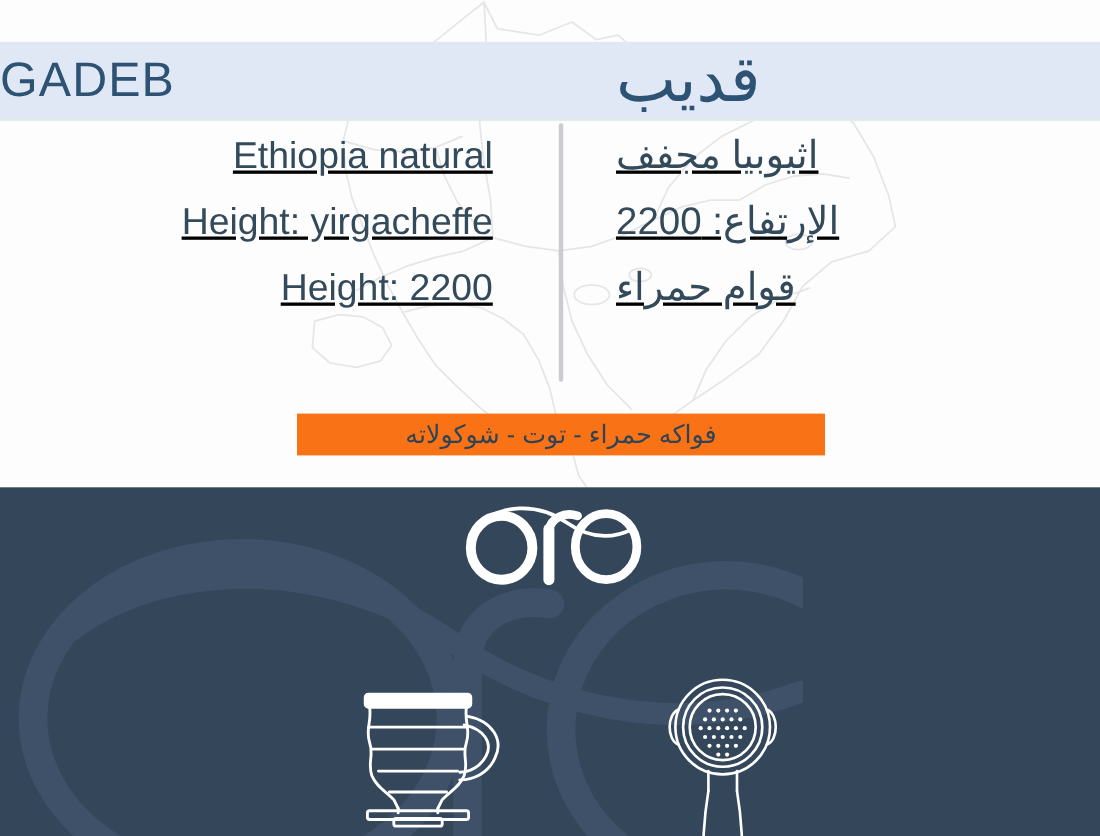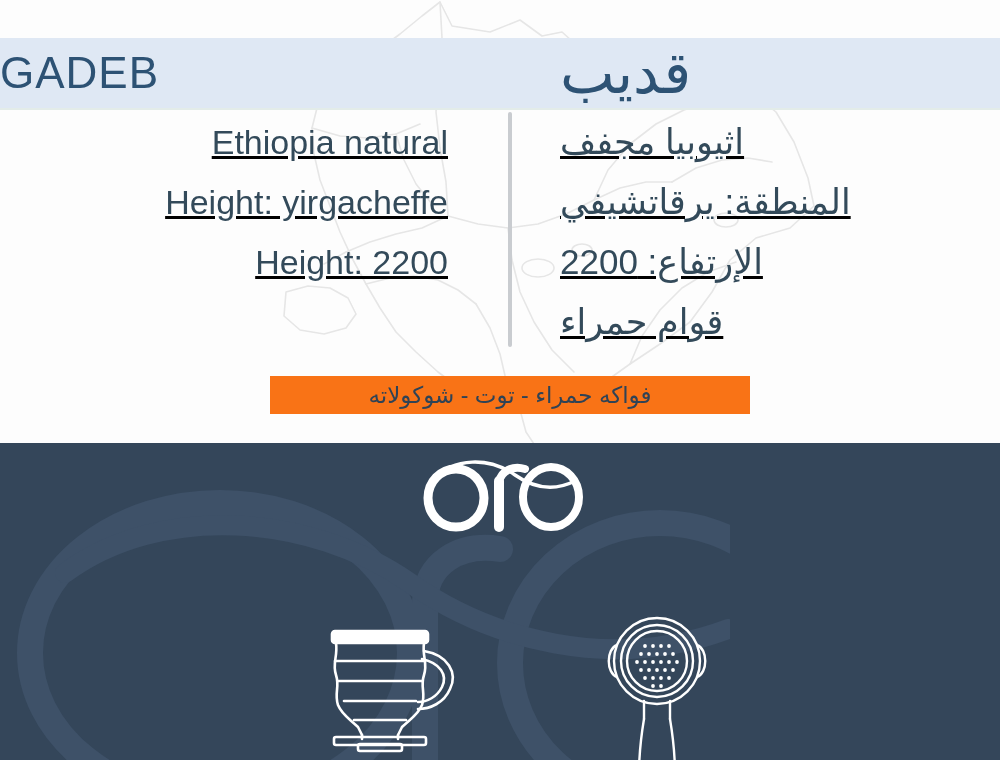--- a/index.html
+++ b/index.html
@@ -253,21 +253,20 @@
     <div class="col-divider"></div>
 
     <div class="detail-cols">
       <div class="col col-en">
         <div class="detail-line">Ethiopia natural</div>
         <div class="detail-line">Height: yirgacheffe</div>
         <div class="detail-line">Height: 2200</div>
       </div>
       <div class="col col-ar">
         <div class="detail-line">اثيوبيا مجفف</div>
-        <div class="detail-line">المنطقة: يرقاتشيفي</div>
         <div class="detail-line">الإرتفاع: 2200</div>
         <div class="detail-line">قوام حمراء</div>
       </div>
     </div>
 
     <div class="notes-banner">
       <div class="notes-text">فواكه حمراء - توت - شوكولاته</div>
     </div>
 
   </div>

